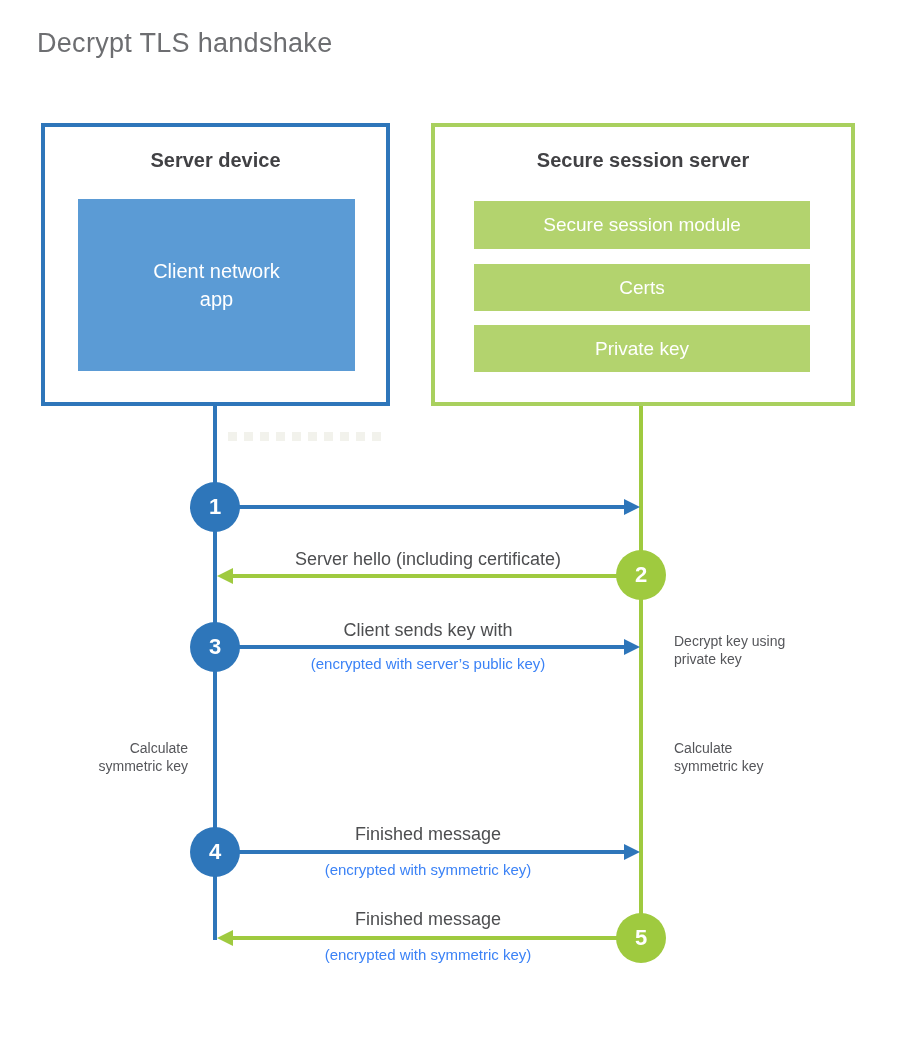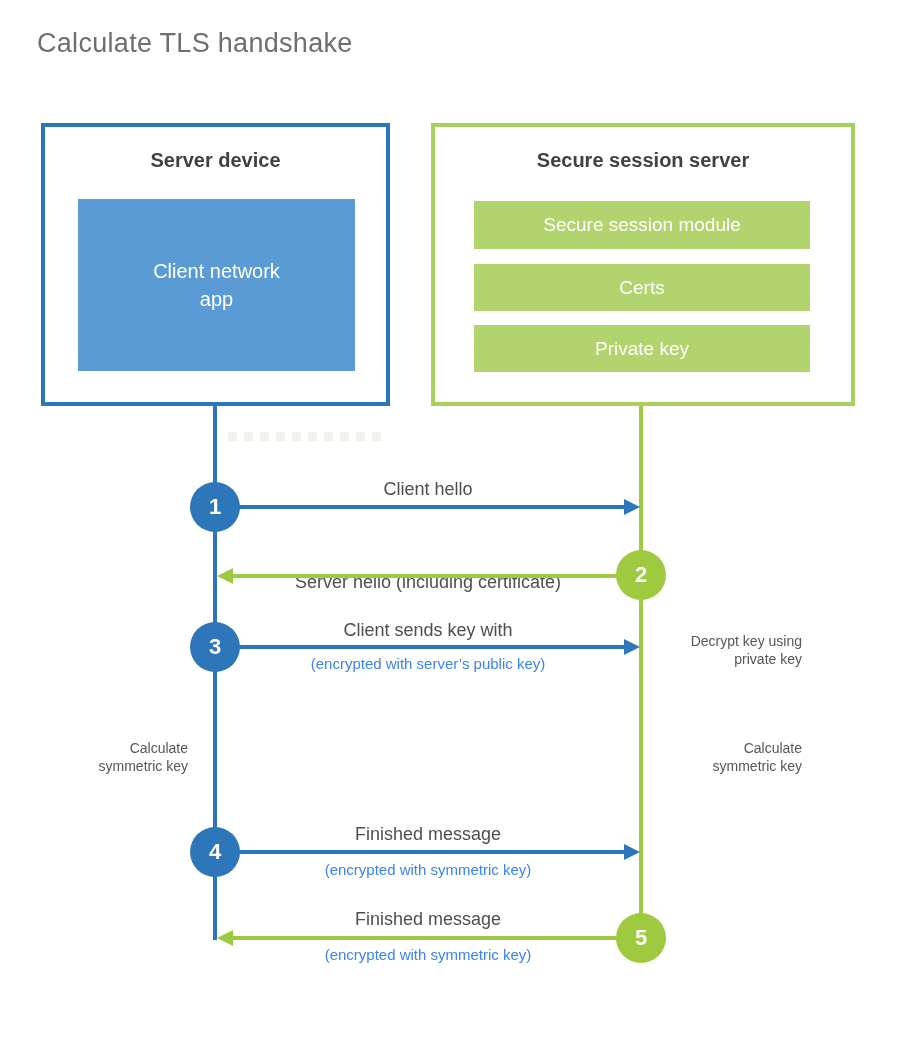--- a/index.html
+++ b/index.html
@@ -59,52 +59,51 @@
   .circle-green{background:var(--green);}
 
   
   .msg-label{position:absolute;left:215px;width:426px;text-align:center;
     color:var(--label);font-size:18px;}
   .msg-sub{position:absolute;left:215px;width:426px;text-align:center;
     color:#3b82f6;font-size:15px;}
 
   .note{position:absolute;font-size:14px;line-height:18px;color:var(--note);white-space:pre-line;}
   .note-left{left:60px;width:128px;text-align:right;}
-  .note-right{left:652px;width:150px;text-align:right;}
+  .note-right{left:674px;width:150px;text-align:left;}
 </style>
 </head>
 <body>
 
 <div class="canvas">
 
-  <div class="page-title">Calculate TLS handshake</div>
+  <div class="page-title">Decrypt TLS handshake</div>
 
   <div class="entity-box client-box">
     <div class="entity-title">Server device</div>
   </div>
   <div class="client-app">Client network
 app</div>
 
   <div class="entity-box server-box">
     <div class="entity-title">Secure session server</div>
   </div>
   <div class="server-bar bar-1">Secure session module</div>
   <div class="server-bar bar-2">Certs</div>
   <div class="server-bar bar-3">Private key</div>
 
   <div class="vline vline-blue"></div>
   <div class="vline vline-green"></div>
   <div class="dash-artifact"></div>
 
-  <div class="msg-label" style="top:479px;">Client hello</div>
   <div class="shaft shaft-blue" style="top:505px;"></div>
   <div class="head head-right" style="top:499px;"></div>
   <div class="step-circle circle-blue" style="left:190px;top:482px;">1</div>
 
-  <div class="msg-label" style="top:572px;">Server hello (including certificate)</div>
+  <div class="msg-label" style="top:549px;">Server hello (including certificate)</div>
   <div class="shaft shaft-green" style="top:574px;"></div>
   <div class="head head-left" style="top:568px;"></div>
   <div class="step-circle circle-green" style="left:616px;top:550px;">2</div>
 
   <div class="msg-label" style="top:620px;">Client sends key with</div>
   <div class="shaft shaft-blue" style="top:645px;"></div>
   <div class="head head-right" style="top:639px;"></div>
   <div class="msg-sub" style="top:655px;">(encrypted with server’s public key)</div>
   <div class="step-circle circle-blue" style="left:190px;top:622px;">3</div>
   <div class="note note-right" style="top:632px;">Decrypt key using

